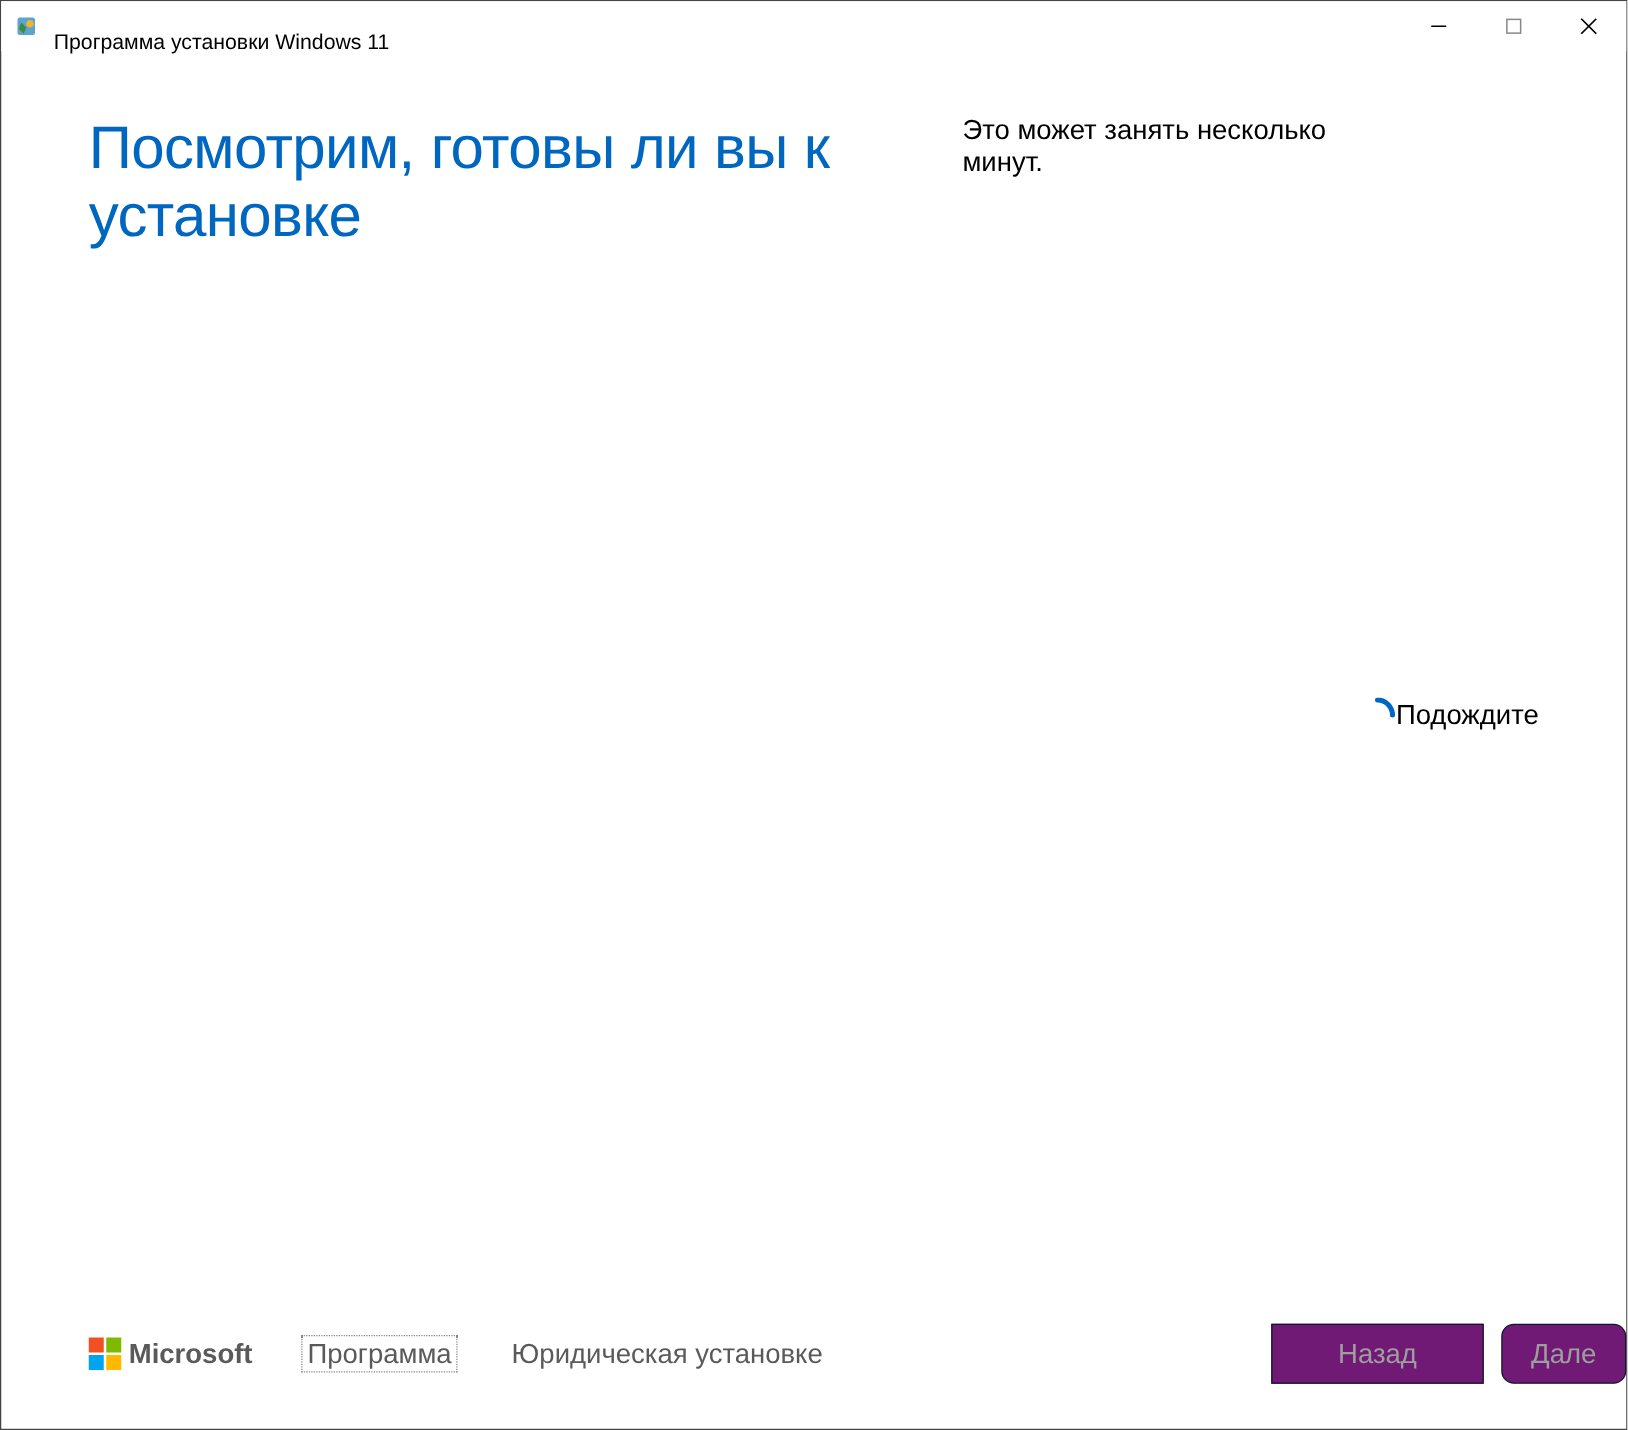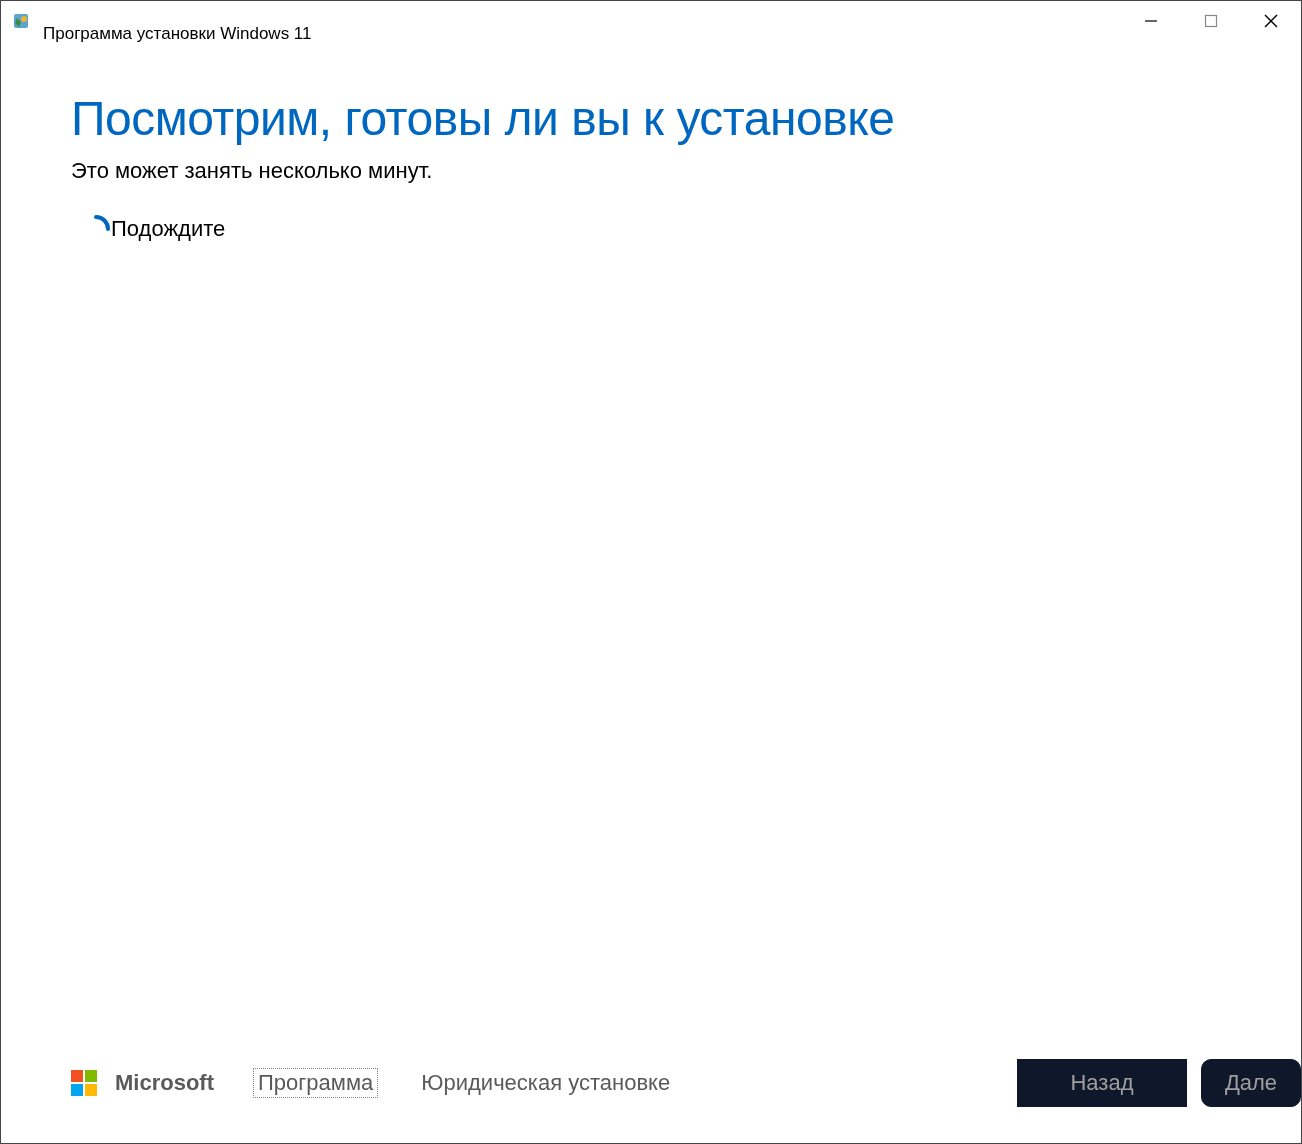--- a/index.html
+++ b/index.html
@@ -61,21 +61,21 @@
       display: flex;
       align-items: center;
       justify-content: center;
       cursor: pointer;
     }
     
     .content {
       flex: 1;
       padding: 50px 70px 0 70px;
       display: flex;
-      flex-direction: column;
+      flex-direction: row;
     }
     
     .page-title {
       font-size: 48px;
       font-weight: 300;
       color: #0067c0;
       margin-bottom: 12px;
       letter-spacing: -0.5px;
     }
     
@@ -116,21 +116,21 @@
     .footer {
       height: 90px;
       display: flex;
       align-items: center;
       padding: 0 0 30px 70px;
     }
     
     .ms-logo {
       display: flex;
       align-items: center;
-      gap: 18px;
+      gap: 6px;
       margin-right: 40px;
     }
     
     .ms-squares {
       display: grid;
       grid-template-columns: 12px 12px;
       grid-template-rows: 12px 12px;
       gap: 2px;
     }
     
@@ -160,21 +160,21 @@
     .footer-buttons {
       margin-left: auto;
       display: flex;
       gap: 14px;
       padding-right: 0;
     }
     
     .nav-button {
       min-width: 170px;
       height: 48px;
-      background: #0f172a;
+      background: #701a75;
       border: 1px solid #0f172a;
       font-size: 22px;
       color: #9e9e9e;
       cursor: not-allowed;
       display: flex;
       align-items: center;
       justify-content: center;
       font-family: inherit;
     }
     

